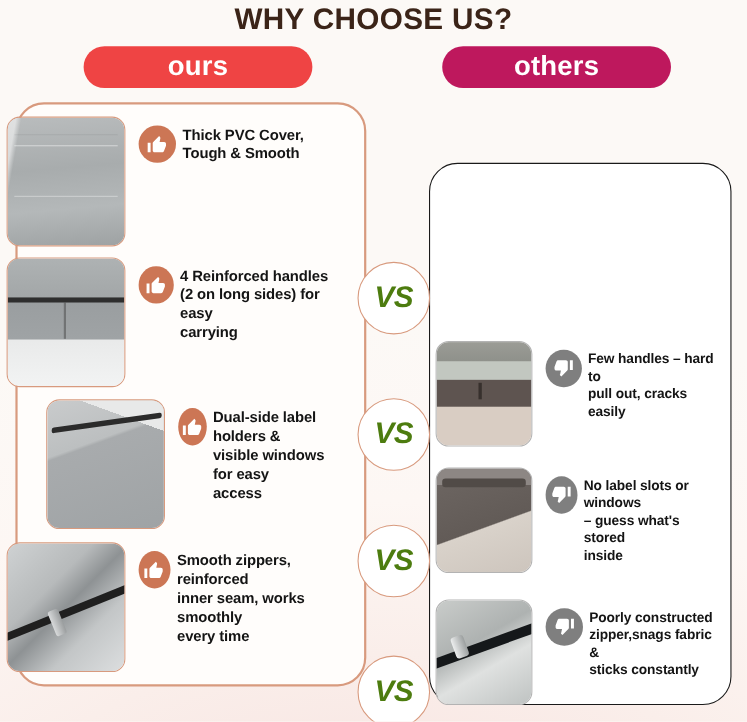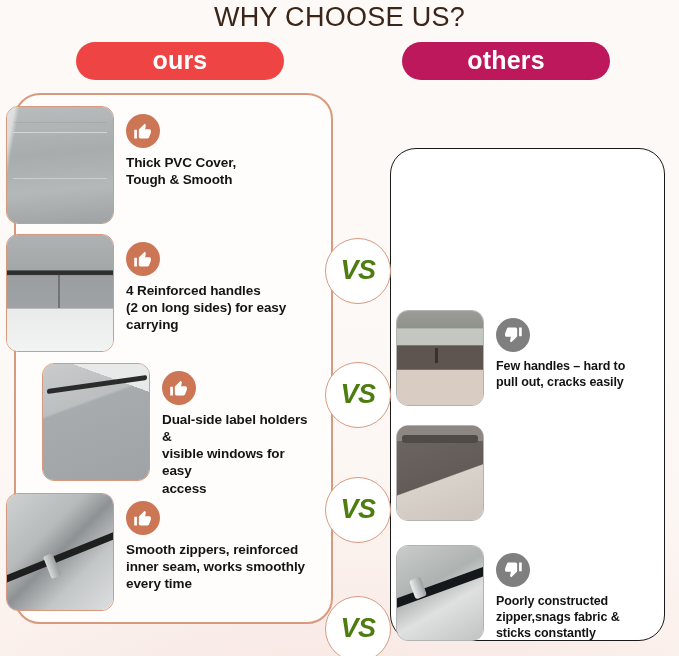--- a/index.html
+++ b/index.html
@@ -12,21 +12,21 @@
     background:
       radial-gradient(ellipse 140% 70% at 50% 115%, #f7e3e0 0%, #faeeea 35%, #fdf7f4 65%, #fcf9f6 100%),
       #fcf9f6;
     position:relative;
   }
 
   
   .title {
     text-align:center;
     font-size:27px;
-    font-weight:normal;
+    font-weight:bold;
     letter-spacing:0.3px;
     color:#3b2418;
     padding-top:3px;
     line-height:1.1;
   }
 
   
   .pill-row { position:relative; height:48px; margin-top:9px; }
   .pill {
     position:absolute;
@@ -79,21 +79,21 @@
     overflow:hidden;
     position:relative;
   }
   .thumbshot.ours  { width:108px; height:118px; border:1.5px solid #d89a7e; }
   .thumbshot.other { width:88px;  height:96px;  border:1.5px solid #b3b3b3; }
 
   .rowtext {
     padding-left:12px;
     padding-top:8px;
     display:flex;
-    flex-direction:column;
+    flex-direction:row;
     gap:6px;
   }
   .icon-badge {
     width:34px; height:34px;
     border-radius:50%;
     display:flex; align-items:center; justify-content:center;
   }
   .icon-badge.up   { background:#cc7655; }
   .icon-badge.down { background:#7f7f7f; }
   .icon-badge svg { display:block; }
@@ -310,20 +310,30 @@
       </div>
       <div class="caption other">Few handles – hard to
 pull out, cracks easily</div>
     </div>
   </div>
 
   <div class="row row-other" style="left:396px; top:335px;">
     <div class="thumbshot other">
         <div class="ph ph-nolabel"></div>
       </div>
+    <div class="rowtext">
+      <div class="icon-badge down">
+        <svg width="20" height="20" viewBox="0 0 24 24">
+            <path fill="#fff" d="M14.8 3H6.7c-.9 0-1.7.55-2 1.4L2.6 10c-.07.2-.1.4-.1.6v1.6c0 1.1.9 2 2 2h5l-.85 4.1-.3.3c0 .4.17.8.44 1.07L10 20.75l6.4-6.45c.38-.37.6-.88.6-1.42V5c0-1.1-.9-2-2-2zm7.7 10.5h-3.2V3h3.2z"></path>
+          </svg>
+      </div>
+      <div class="caption other">No label slots or windows
+– guess what's stored
+inside</div>
+    </div>
   </div>
 
   <div class="row row-other" style="left:396px; top:455px;">
     <div class="thumbshot other">
         <div class="ph ph-badzip"></div>
       </div>
     <div class="rowtext">
       <div class="icon-badge down">
         <svg width="20" height="20" viewBox="0 0 24 24">
             <path fill="#fff" d="M14.8 3H6.7c-.9 0-1.7.55-2 1.4L2.6 10c-.07.2-.1.4-.1.6v1.6c0 1.1.9 2 2 2h5l-.85 4.1-.3.3c0 .4.17.8.44 1.07L10 20.75l6.4-6.45c.38-.37.6-.88.6-1.42V5c0-1.1-.9-2-2-2zm7.7 10.5h-3.2V3h3.2z"></path>

